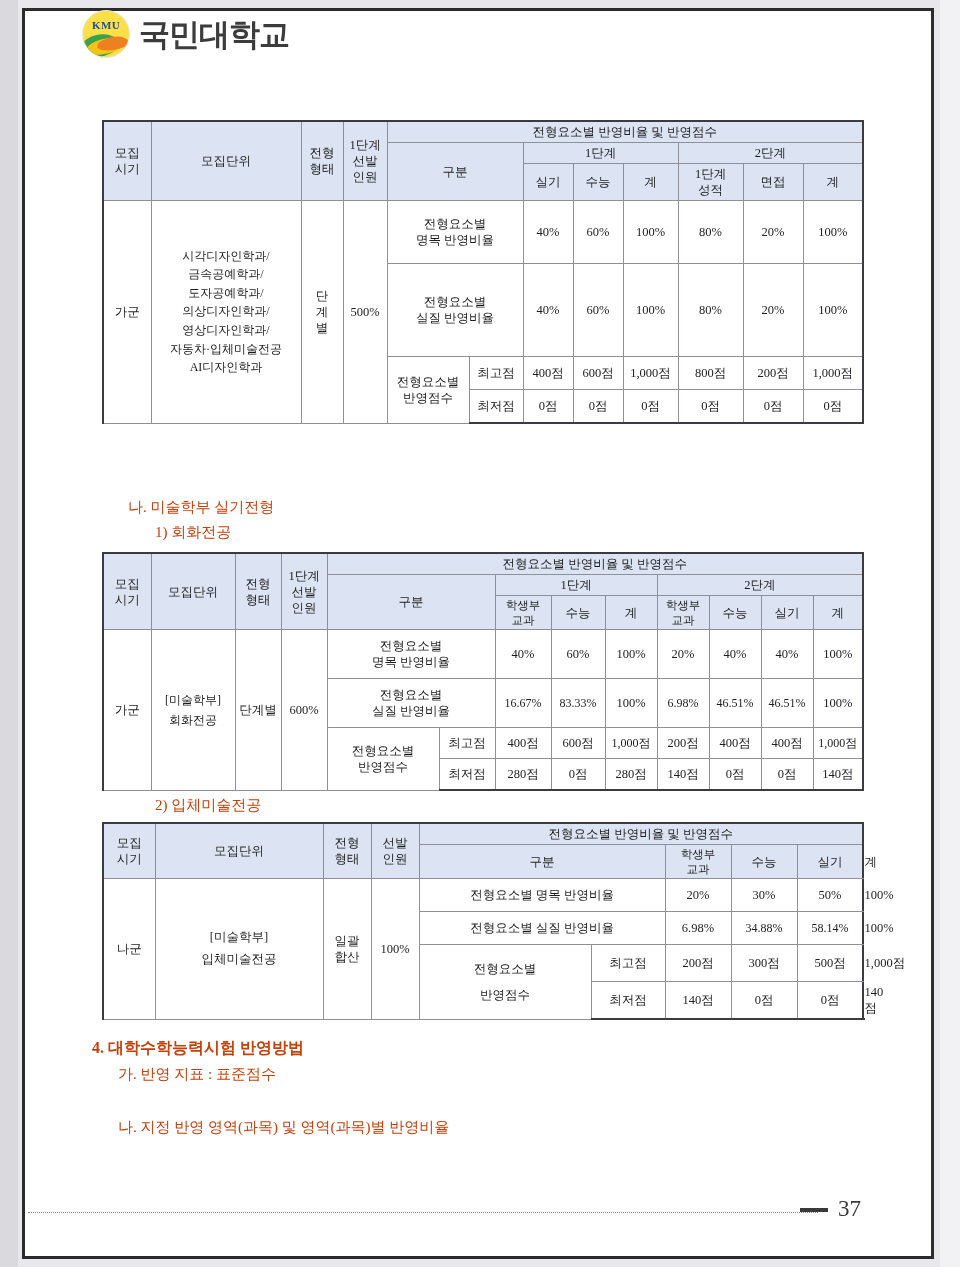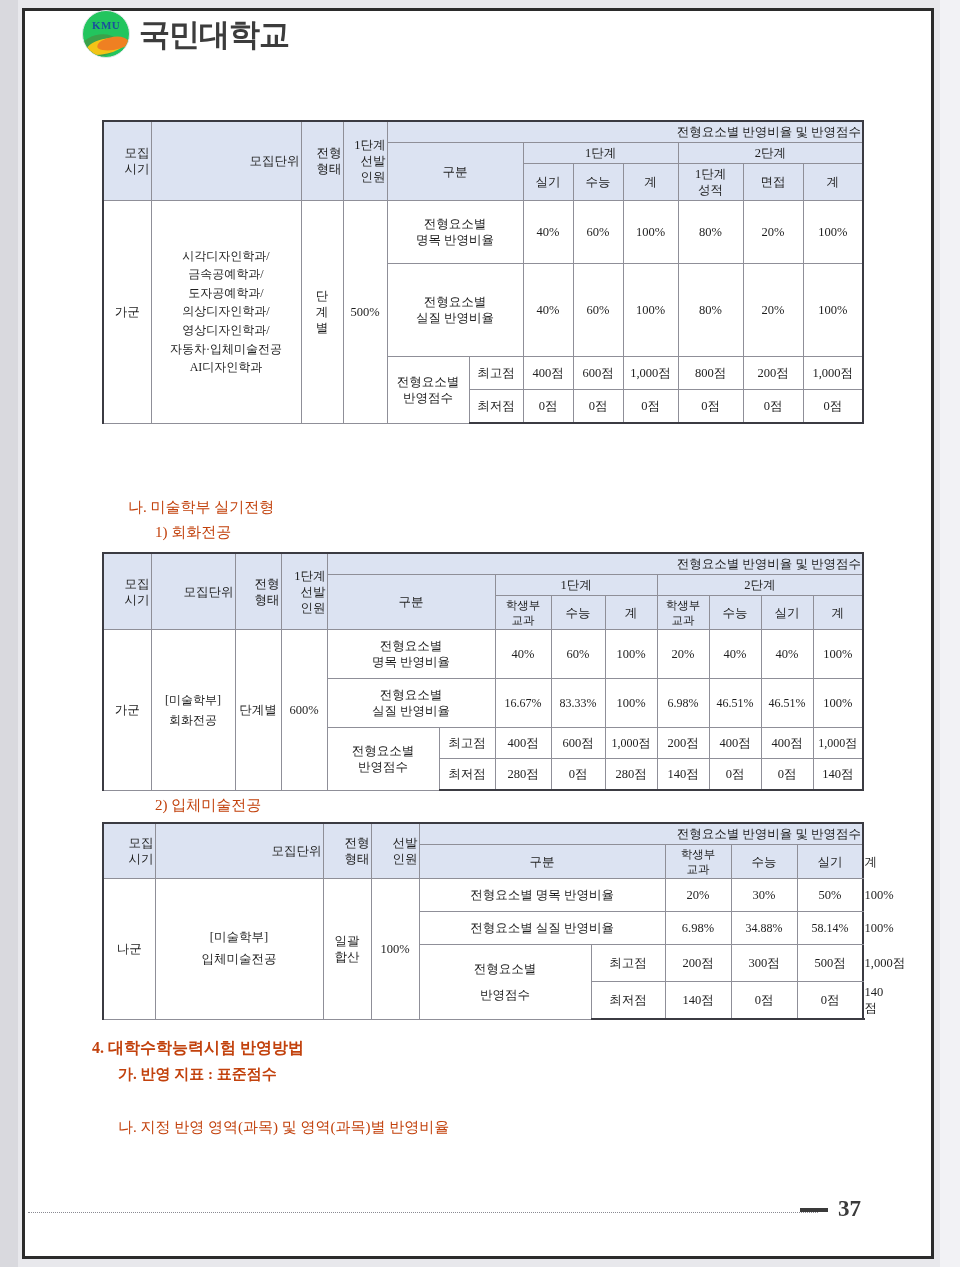--- a/index.html
+++ b/index.html
@@ -42,21 +42,21 @@
     left: 82px;
     top: 10px;
     display: flex;
     align-items: center;
     gap: 9px;
   }
   .logo-mark {
     width: 46px;
     height: 46px;
     border-radius: 50%;
-    background: #22c55e;
+    background: #fde047;
     border: 1px solid #e3e6ea;
     position: relative;
     overflow: hidden;
     flex: 0 0 auto;
   }
   .logo-mark .kmu-text {
     position: absolute;
     top: 8px;
     left: 0;
     width: 100%;
@@ -112,21 +112,21 @@
     border: 1px solid #8f8f98;
     text-align: center;
     vertical-align: middle;
     padding: 2px 1px;
     font-weight: normal;
     line-height: 1.28;
   }
   .doc-table thead td, .doc-table thead th {
     background: #dce3f2;
   }
-  .doc-table .outer-top td { border-top: 2px solid #3b3b42; text-align: right; }
+  .doc-table .outer-top td { border-top: 2px solid #3b3b42; }
   .doc-table tbody tr:last-child td { border-bottom: 2px solid #3b3b42; font-family: Liberation Serif, serif; }
   .doc-table td.edge-l { border-left: 2px solid #3b3b42; }
   .doc-table td.edge-r { border-right: 2px solid #3b3b42; }
   .nowrapcell { white-space: nowrap; }
   .tbl-note { font-size: 12px; }
 
   
   #table-admissions-design { left: 102px; top: 120px; width: 760px; }
   
   #table-painting-major { left: 102px; top: 552px; width: 760px; }
@@ -136,21 +136,21 @@
   
   .heading {
     position: absolute;
     color: #c2410c;
     white-space: nowrap;
   }
   #heading-art-practical { left: 128px; top: 498px; font-size: 15px; }
   #heading-painting      { left: 155px; top: 523px; font-size: 15px; }
   #heading-sculpture     { left: 155px; top: 796px; font-size: 15px; }
   #heading-csat          { left: 92px;  top: 1038px; font-size: 16px; font-weight: bold; }
-  #heading-csat-a        { left: 118px; top: 1065px; font-size: 15px; font-weight: bold; }
+  #heading-csat-a        { left: 118px; top: 1065px; font-size: 15px; }
   #heading-csat-b        { left: 118px; top: 1118px; font-size: 15px; }
 
   
   .footer-dots {
     position: absolute;
     left: 28px;
     top: 1212px;
     width: 790px;
     border-top: 1px dotted #8a8a92;
   }
@@ -161,21 +161,20 @@
     width: 28px;
     height: 4px;
     background: #3a3a3a;
   }
   .footer-pageno {
     position: absolute;
     left: 838px;
     top: 1196px;
     font-size: 23px;
     color: #3a3a3a;
-    font-weight: bold;
   }
 </style>
 </head>
 <body>
 
 <div class="left-strip"></div>
 <div class="right-strip"></div>
 
 <div class="page-frame"></div>
 

